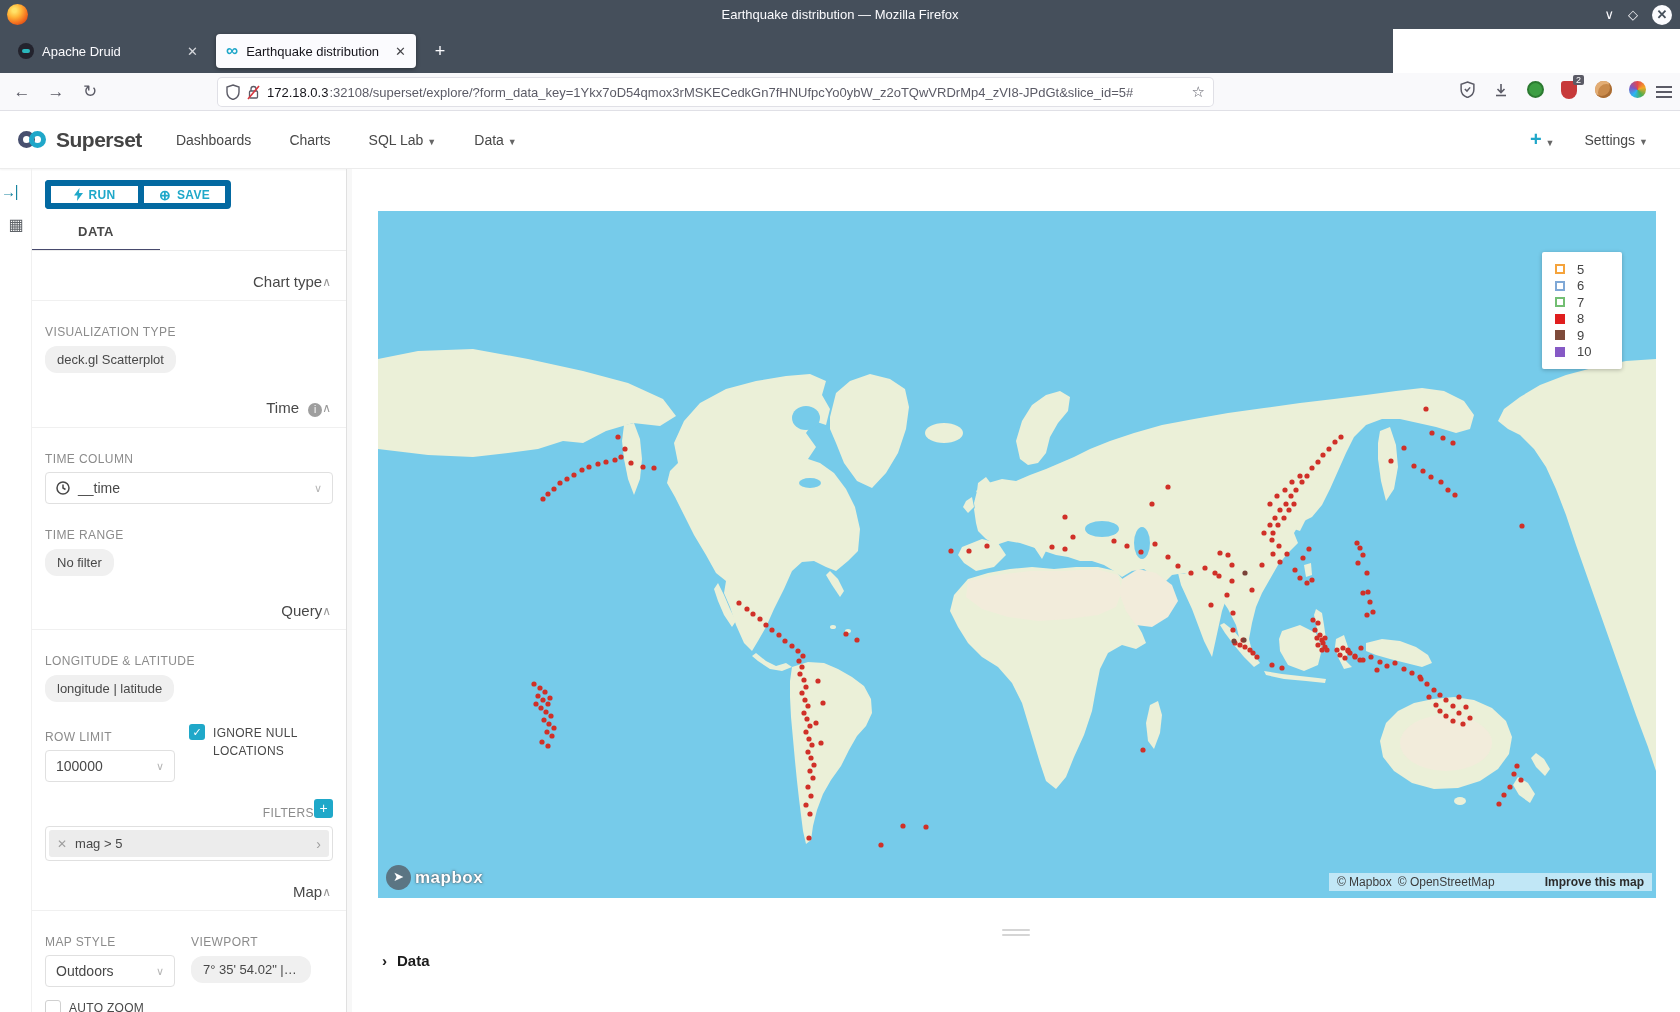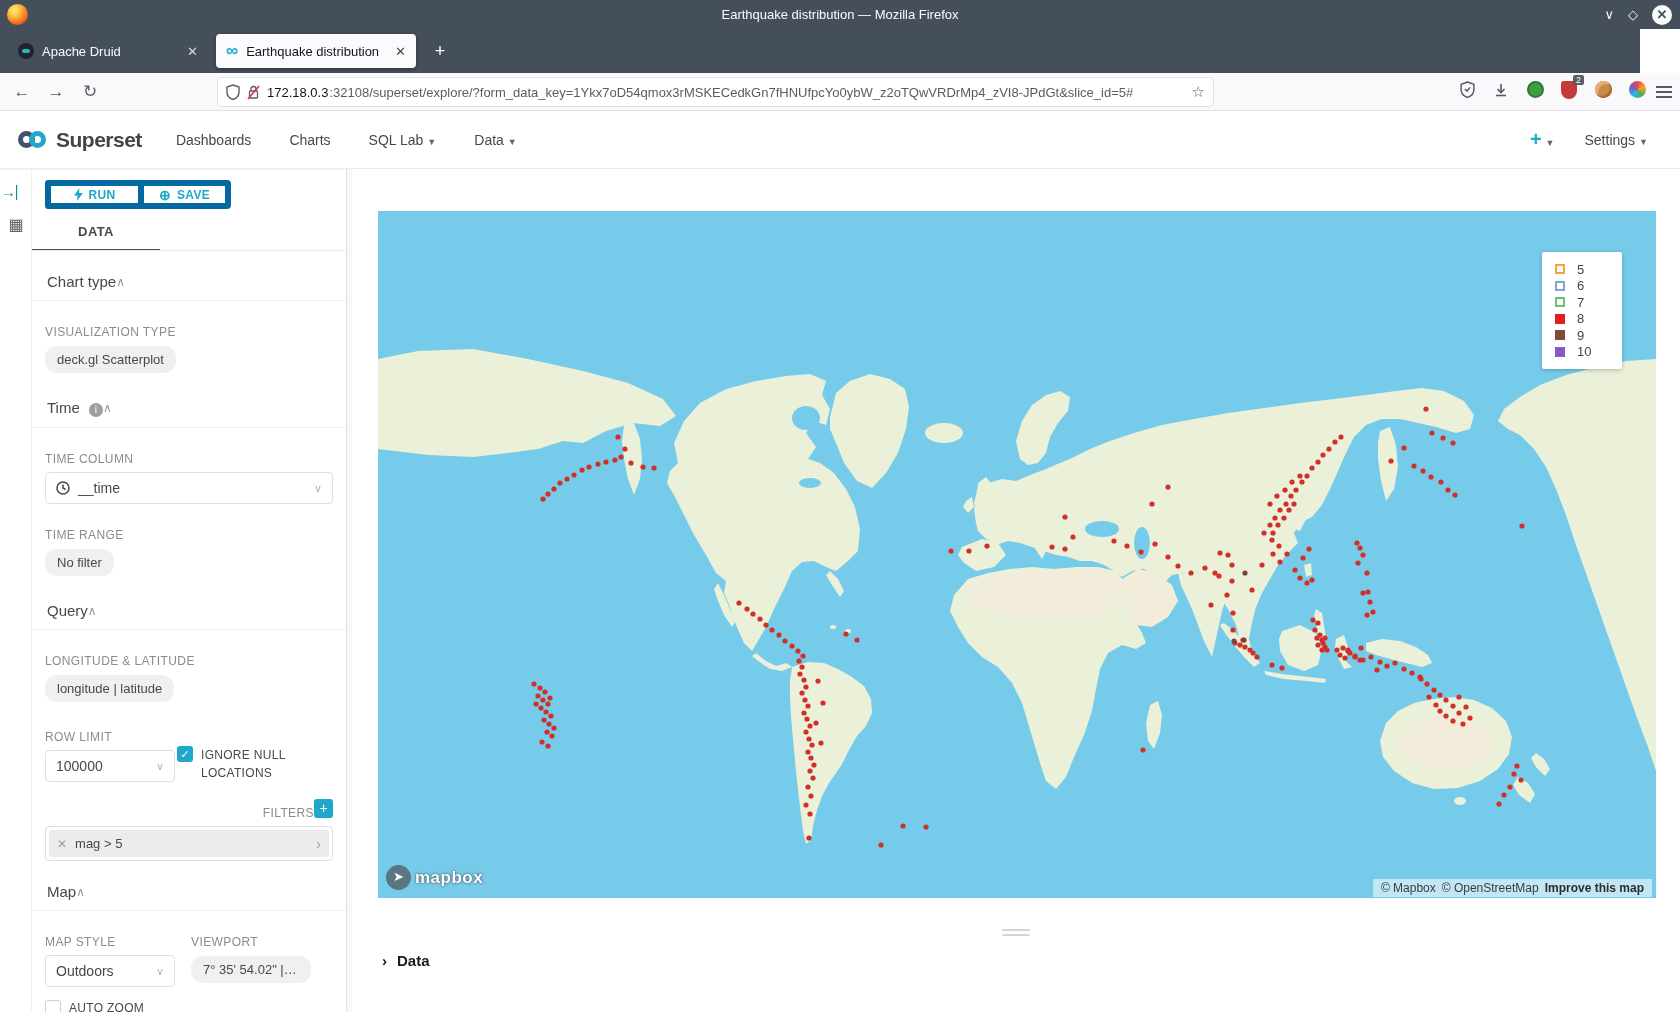--- a/index.html
+++ b/index.html
@@ -11,21 +11,21 @@
   
   .titlebar { left:0; top:0; width:1680px; height:29px; background:#454f5b; }
   .titlebar .wtitle { width:100%; text-align:center; color:#fbfbfe; font-size:13px; line-height:29px; }
   .fforb { left:7px; top:4px; width:21px; height:21px; border-radius:50%;
     background:radial-gradient(circle at 35% 30%, #ffe268 10%, #ffb437 35%, #f36d1e 65%, #c6330f 95%); }
   .winbtns { right:8px; top:0; height:29px; gap:14px; color:#fbfbfe; }
   .winbtns span { font-size:13px; }
   .closebtn { width:20px; height:20px; border-radius:50%; background:#fbfbfe; color:#454f5b;
     text-align:center; line-height:20px; font-size:12px; font-weight:bold; }
 
-  .tabbar { left:0; top:29px; width:1640px; height:44px; background:#454f5b; }
+  .tabbar { left:0; top:29px; width:1393px; height:44px; background:#454f5b; }
   .tab { top:5px; height:34px; border-radius:4px; display:flex; align-items:center; padding:0 10px; gap:8px; font-size:13px; }
   .tab.inactive { left:8px; width:200px; color:#fbfbfe; }
   .tab.active { left:216px; width:200px; background:#fbfbfe; color:#15141a; box-shadow:0 1px 4px rgba(0,0,0,.4); }
   .tabclose { margin-left:auto; font-size:13px; opacity:.8; }
   .druidicon { width:16px; height:16px; border-radius:50%; background:#23232d; position:relative; flex:0 0 16px; }
   .druidicon::after { content:""; position:absolute; left:4px; top:6px; width:8px; height:4px;
     border-radius:4px; background:#2ab6bb; }
   .newtab { left:428px; top:10px; width:24px; height:24px; color:#fbfbfe; font-size:18px; text-align:center; line-height:24px; }
 
   .toolbar { left:0; top:73px; width:1680px; height:38px; background:#f9f9fb; border-bottom:1px solid #e0e0e6; }
@@ -66,21 +66,21 @@
   .runsave { margin:11px 0 0 13px; display:flex; }
   .runsave button { height:29px; width:93px; background:#fff; border:6px solid #0369a1; color:#1fa8c9;
     font-size:12px; font-weight:bold; letter-spacing:.3px; display:flex; align-items:center; justify-content:center; gap:6px; }
   .runsave .runb { border-radius:4px 0 0 4px; border-right:none; }
   .runsave .saveb { border-radius:0 4px 4px 0; }
   .datatab { margin-top:15px; width:128px; text-align:center; font-size:13px; font-weight:bold; color:#484848;
     letter-spacing:.4px; padding-bottom:10px; border-bottom:2px solid #484a6d; }
   .tabrule { border-bottom:1px solid #ececec; margin-top:-1px; }
 
   .sec { padding:0 13px; }
-  .sec-h { display:flex; align-items:center; justify-content:flex-start;
+  .sec-h { display:flex; align-items:center; justify-content:flex-end;
     font-size:15px; color:#484848; padding:22px 2px 10px 2px; }
   .sec-h .chev { color:#999; font-size:12px; }
   .sec-rule { border-bottom:1px solid #f0f0f0; }
   .ctl-label { font-size:12px; color:#8b8b8b; letter-spacing:.4px; margin-top:24px; }
   .pill { display:inline-block; background:#f0f0f0; border-radius:12px; padding:6px 12px; font-size:13px;
     color:#484848; margin-top:7px; max-width:270px; white-space:nowrap; overflow:hidden; text-overflow:ellipsis; }
   .selbox { margin-top:6px; height:32px; border:1px solid #e0e0e0; border-radius:4px; background:#fff;
     display:flex; align-items:center; padding:0 10px; font-size:14px; gap:8px; }
   .selbox .dchev { margin-left:auto; color:#b5b5b5; font-size:11px; }
   .cbx { width:16px; height:16px; border-radius:3px; flex:0 0 16px; }
@@ -118,23 +118,23 @@
   .mapwrap { left:378px; top:211px; width:1278px; height:687px; background:#76cbea; overflow:hidden; }
   .legend { position:absolute; right:34px; top:41px; width:80px; background:#fff; border-radius:2px;
     box-shadow:0 1px 4px rgba(0,0,0,.25); padding:9px 0 9px 13px; }
   .lrow { display:flex; align-items:center; gap:12px; height:16.5px; font-size:13px; color:#444; }
   .lsw { width:10px; height:10px; }
   .mblogo { position:absolute; left:8px; bottom:8px; display:flex; align-items:center; gap:4px; }
   .mbcirc { width:25px; height:25px; border-radius:50%; background:rgba(85,95,105,.8); color:#fff;
     text-align:center; line-height:24px; font-size:13px; }
   .mbtext { color:#fff; font-size:17px; font-weight:bold; letter-spacing:.5px;
     text-shadow:0 0 3px rgba(70,80,90,.95), 0 0 1px rgba(70,80,90,.95); }
-  .attrib { position:absolute; right:4px; bottom:1px; background:rgba(255,255,255,.55);
+  .attrib { position:absolute; right:4px; bottom:7px; background:rgba(255,255,255,.55);
     font-size:12px; color:#3c3c3c; padding:2px 8px; display:flex; gap:6px; }
-  .attrib b { color:#2c2c2c; }
+  .attrib b { color:#2c2c2c;margin-left:44px; }
 
   .handle { left:1002px; top:926px; width:28px; }
   .handle i { display:block; height:2px; background:#d5d5d5; margin:3px 0; border-radius:1px; }
   .datarow { left:382px; top:952px; display:flex; align-items:center; gap:10px; font-size:15px;
     font-weight:bold; color:#1b1b1b; }
   .datarow .dchev2 { font-size:15px; font-weight:bold; }
   .land { fill:#ebf0d8; } .tan { fill:#f2ecdb; } .water { fill:#76cbea; }
 </style>
 </head>
 <body>
@@ -280,21 +280,21 @@
   <div class="sec">
     <div class="sec-h">
       <span>Query</span>
         <span class="chev">∧</span>
     </div>
   </div>
   <div class="sec-rule"></div>
   <div class="sec">
     <div class="ctl-label">LONGITUDE &amp; LATITUDE</div>
     <span class="pill">longitude | latitude</span>
-    <div style="display:flex; gap:2px; align-items:flex-end;">
+    <div style="display:flex; gap:14px; align-items:flex-start;">
       <div style="flex:0 0 130px;">
         <div class="ctl-label">ROW LIMIT</div>
         <div class="selbox">
           <span>100000</span>
           <span class="dchev">∨</span>
         </div>
       </div>
       <div style="display:flex; gap:8px; margin-top:18px;">
         <span class="cbx on">✓</span>
         <span class="cbxlabel" style="width:90px;">IGNORE NULL LOCATIONS</span>

